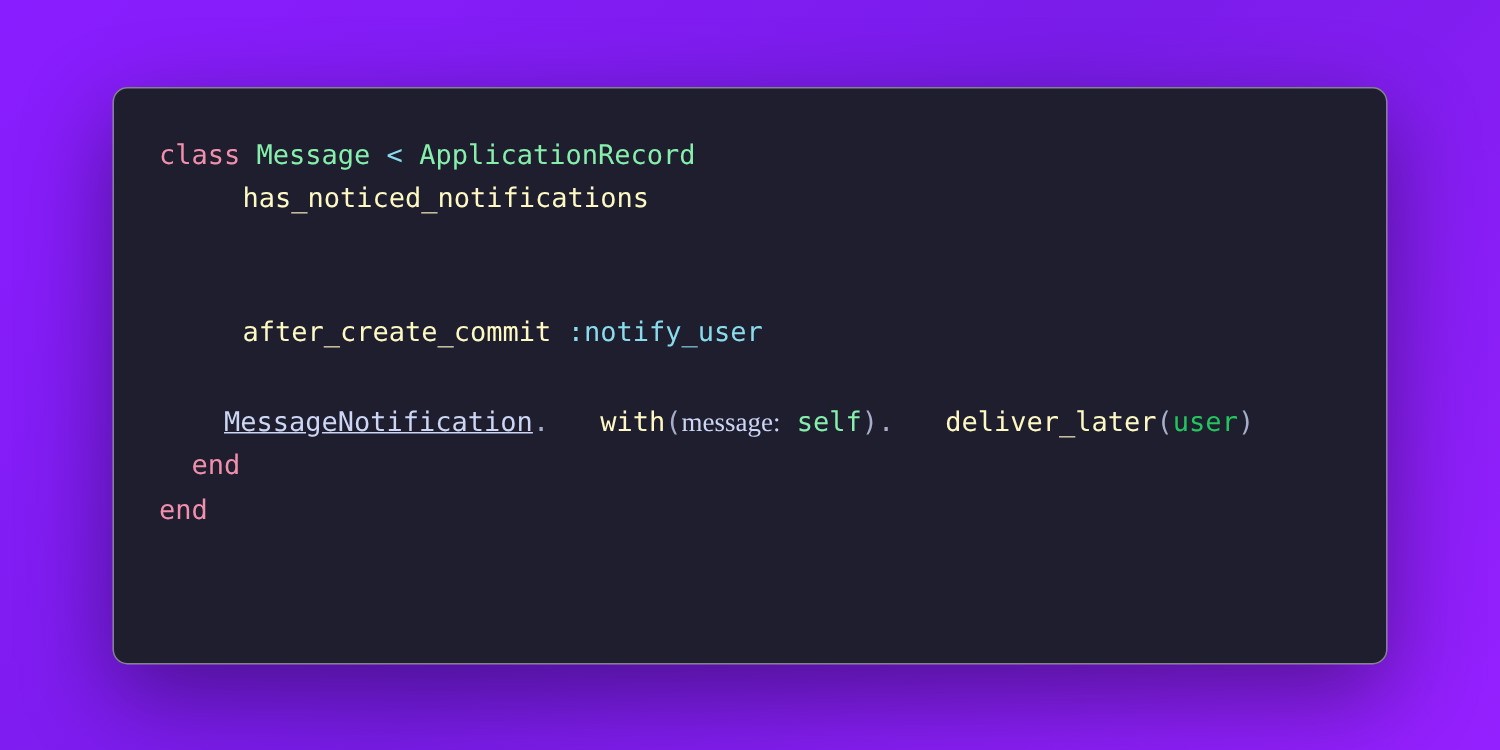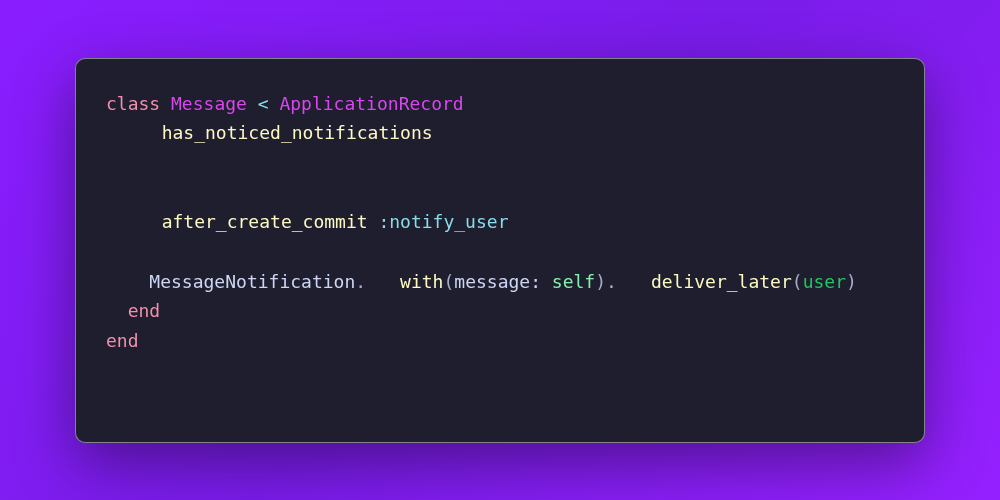--- a/index.html
+++ b/index.html
@@ -26,30 +26,30 @@
       box-shadow: 0 20px 60px rgba(0,0,0,0.4);
       font-size: 18px;
       line-height: 1.65;
       overflow: hidden;
     }
     .code-line {
       white-space: pre;
       font-family: 'Menlo', 'Monaco', 'Consolas', monospace;
     }
     .tok-keyword { color: #f28fad; text-align: center; }
-    .tok-class { color: #d946ef; }
+    .tok-class { color: #86efac; }
     .tok-method { color: #fef9c3; margin-left: 34px; }
     .tok-symbol { color: #89dceb; }
     .tok-self { color: #86efac; }
     .tok-param { color: #22c55e; }
     .tok-operator { color: #89dceb; }
     .tok-punct { color: #a6adc8; }
     .tok-plain { color: #cdd6f4; }
-    .tok-const { color: #cdd6f4; }
-    .tok-argname { color: #cdd6f4; }
+    .tok-const { color: #cdd6f4; text-decoration: underline; }
+    .tok-argname { color: #cdd6f4; font-family: Liberation Serif, serif; }
     .indent-1 { padding-left: 0; }
     .indent-2 { padding-left: 2ch; }
     .indent-3 { padding-left: 4ch; }
   </style>
 </head>
 <body>
 
 <div class="code-block">
   <div id="code-container">
       <div class="code-line indent-1"><span class="tok-keyword">class</span><span class="tok-plain"> </span><span class="tok-class">Message</span><span class="tok-plain"> </span><span class="tok-operator">&lt;</span><span class="tok-plain"> </span><span class="tok-class">ApplicationRecord</span></div>

